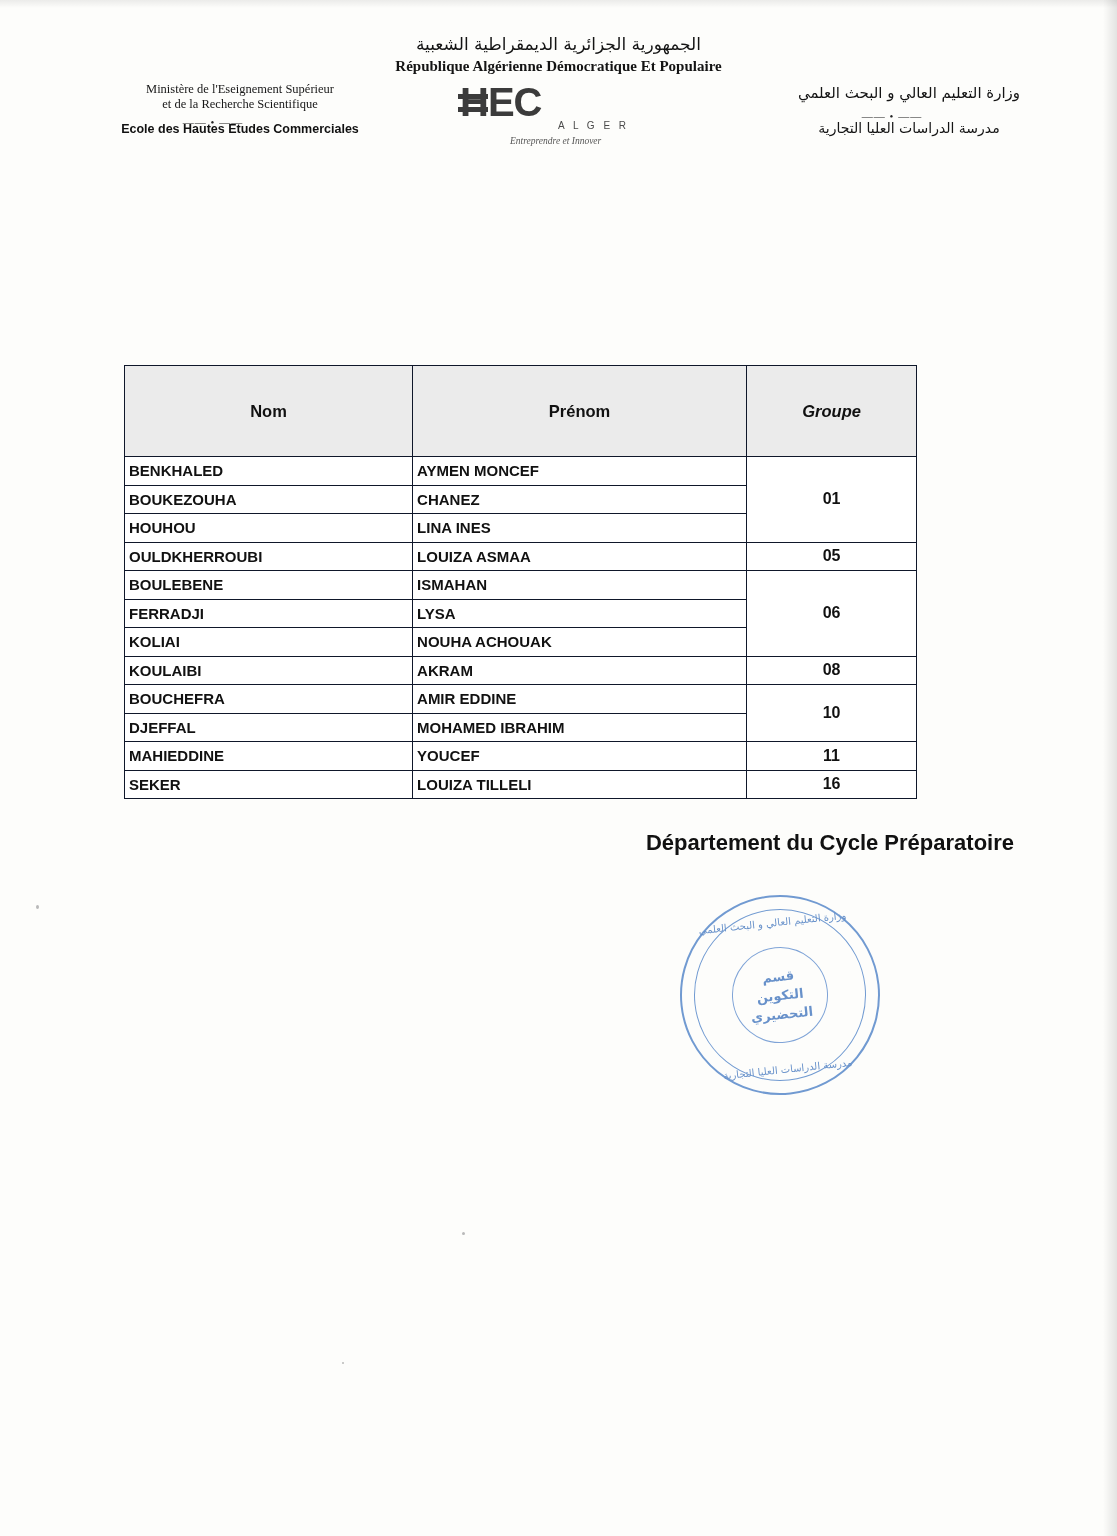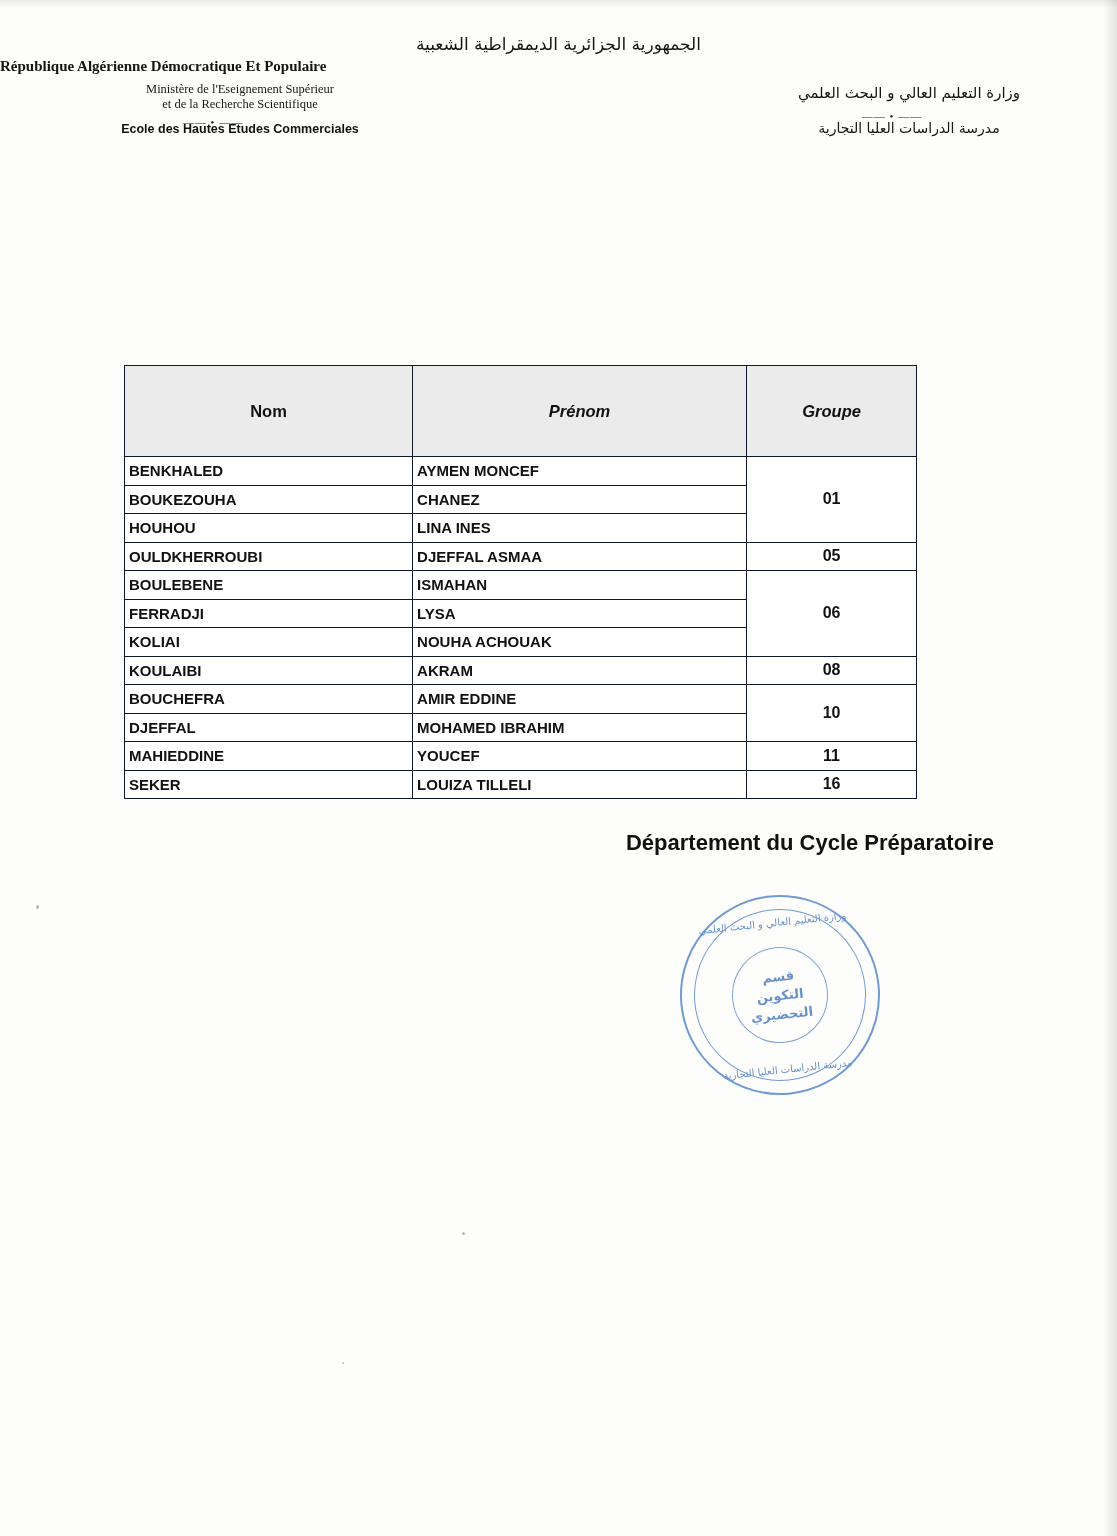--- a/index.html
+++ b/index.html
@@ -49,20 +49,21 @@
     font-family: "DejaVu Sans", sans-serif;
     font-size: 17px;
     letter-spacing: 2px;
     color: #141414;
     direction: rtl;
   }
   .french-republic {
     position: absolute;
     top: 58px;
     left: 0; right: 0;
+    text-align: center;
     font-family: "Liberation Serif", serif;
     font-weight: bold;
     font-size: 15px;
     color: #141414;
   }
   .ministry-fr {
     position: absolute;
     top: 82px;
     left: 60px;
     width: 360px;
@@ -206,42 +207,42 @@
   }
   table.roster thead th {
     height: 88px;
     background: #ebebeb;
     font-size: 16.5px;
     font-weight: bold;
     color: #111;
     text-align: center;
   }
   .col-nom { width: 288px; }
-  .col-prenom { width: 336px; font-style: italic; }
+  .col-prenom { width: 336px; }
   .col-groupe { width: 169px; font-style: italic; }
 
   table.roster tbody td {
     height: 27.5px;
     font-size: 15px;
     font-weight: bold;
     color: #111;
     padding: 0 0 0 4px;
     background: #fff;
   }
   table.roster tbody td.group-cell {
     text-align: center;
     padding: 0;
     font-size: 16px;
   }
 
   
   .dept-signature {
     position: absolute;
     top: 830px;
-    right: 123px;
+    right: 103px;
     font-family: "Liberation Sans", sans-serif;
     font-weight: bold;
     font-size: 22px;
     color: #111;
   }
 
   
   .stamp {
     position: absolute;
     top: 895px;
@@ -299,20 +300,27 @@
       <div>Ministère de l'Eseignement Supérieur</div>
       <div>et de la Recherche Scientifique</div>
     </div>
     <div class="sep-fr">—— • ——</div>
     <div class="school-fr">Ecole des Hautes Etudes Commerciales</div>
 
     <div class="ministry-ar">وزارة التعليم العالي و البحث العلمي</div>
     <div class="sep-ar">—— • ——</div>
     <div class="school-ar">مدرسة الدراسات العليا التجارية</div>
 
+    <div class="logo">
+      <div class="logo-bar"></div>
+      <div class="logo-bar2"></div>
+      <div class="logo-mark">HEC</div>
+      <div class="logo-alger">A L G E R</div>
+      <div class="logo-tag">Entreprendre et Innover</div>
+    </div>
   </div>
 
 
   <div class="table-wrap">
     <table class="roster">
       <thead>
         <tr>
           <th class="col-nom">Nom</th>
           <th class="col-prenom">Prénom</th>
           <th class="col-groupe">Groupe</th>
@@ -327,21 +335,21 @@
           <tr>
             <td>BOUKEZOUHA</td>
             <td>CHANEZ</td>
           </tr>
           <tr>
             <td>HOUHOU</td>
             <td>LINA INES</td>
           </tr>
           <tr>
             <td>OULDKHERROUBI</td>
-            <td>DJEFFAL ASMAA</td>
+            <td>LOUIZA ASMAA</td>
             <td class="group-cell" rowspan="1">05</td>
           </tr>
           <tr>
             <td>BOULEBENE</td>
             <td>ISMAHAN</td>
             <td class="group-cell" rowspan="3">06</td>
           </tr>
           <tr>
             <td>FERRADJI</td>
             <td>LYSA</td>

